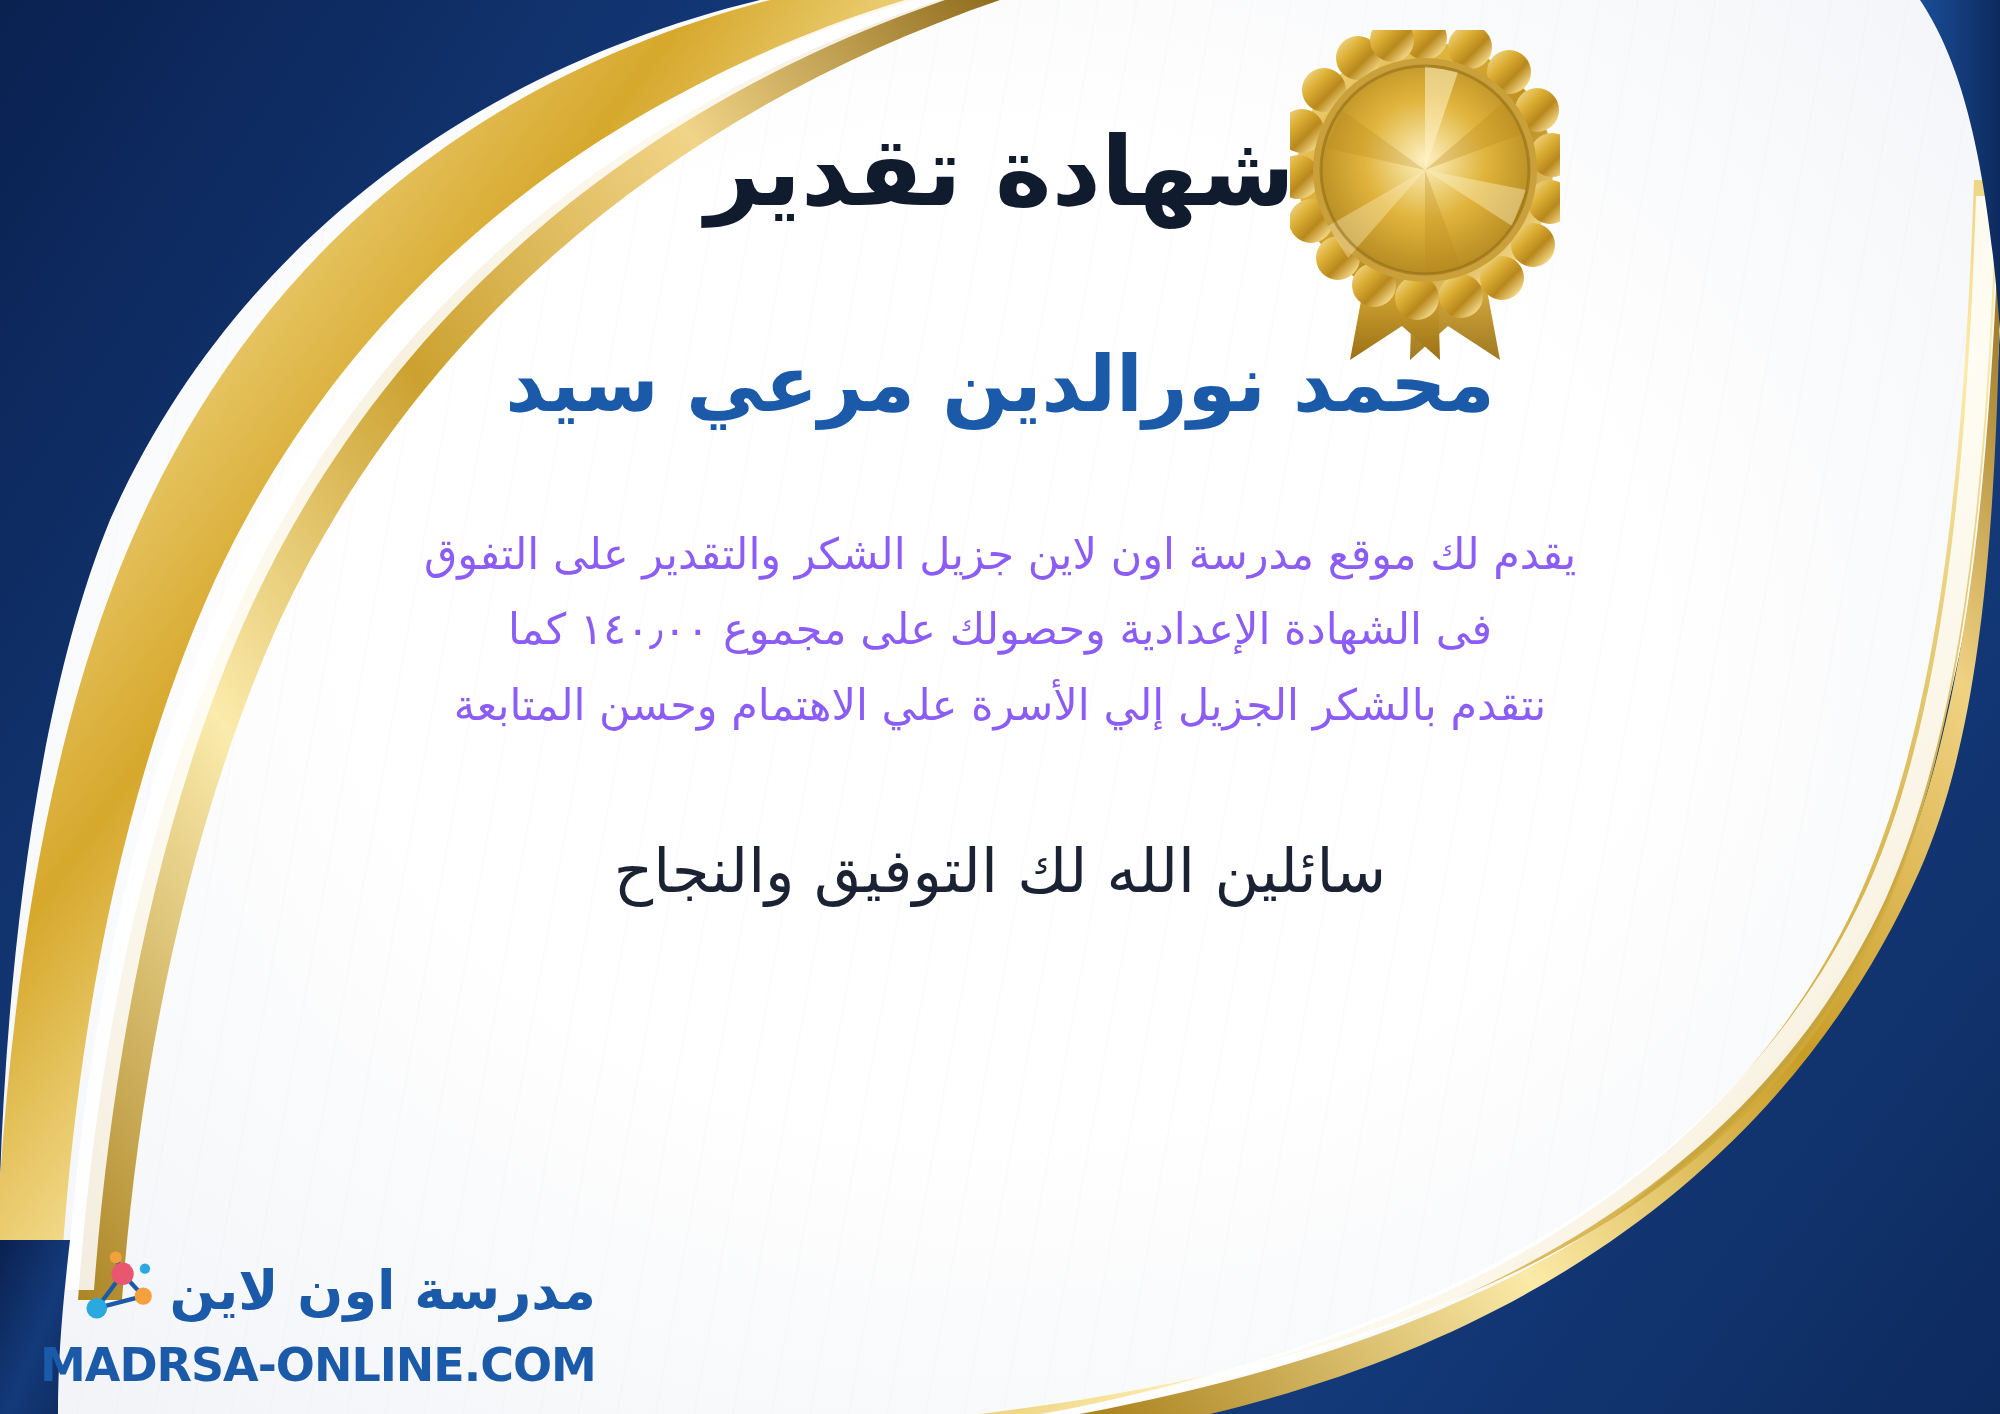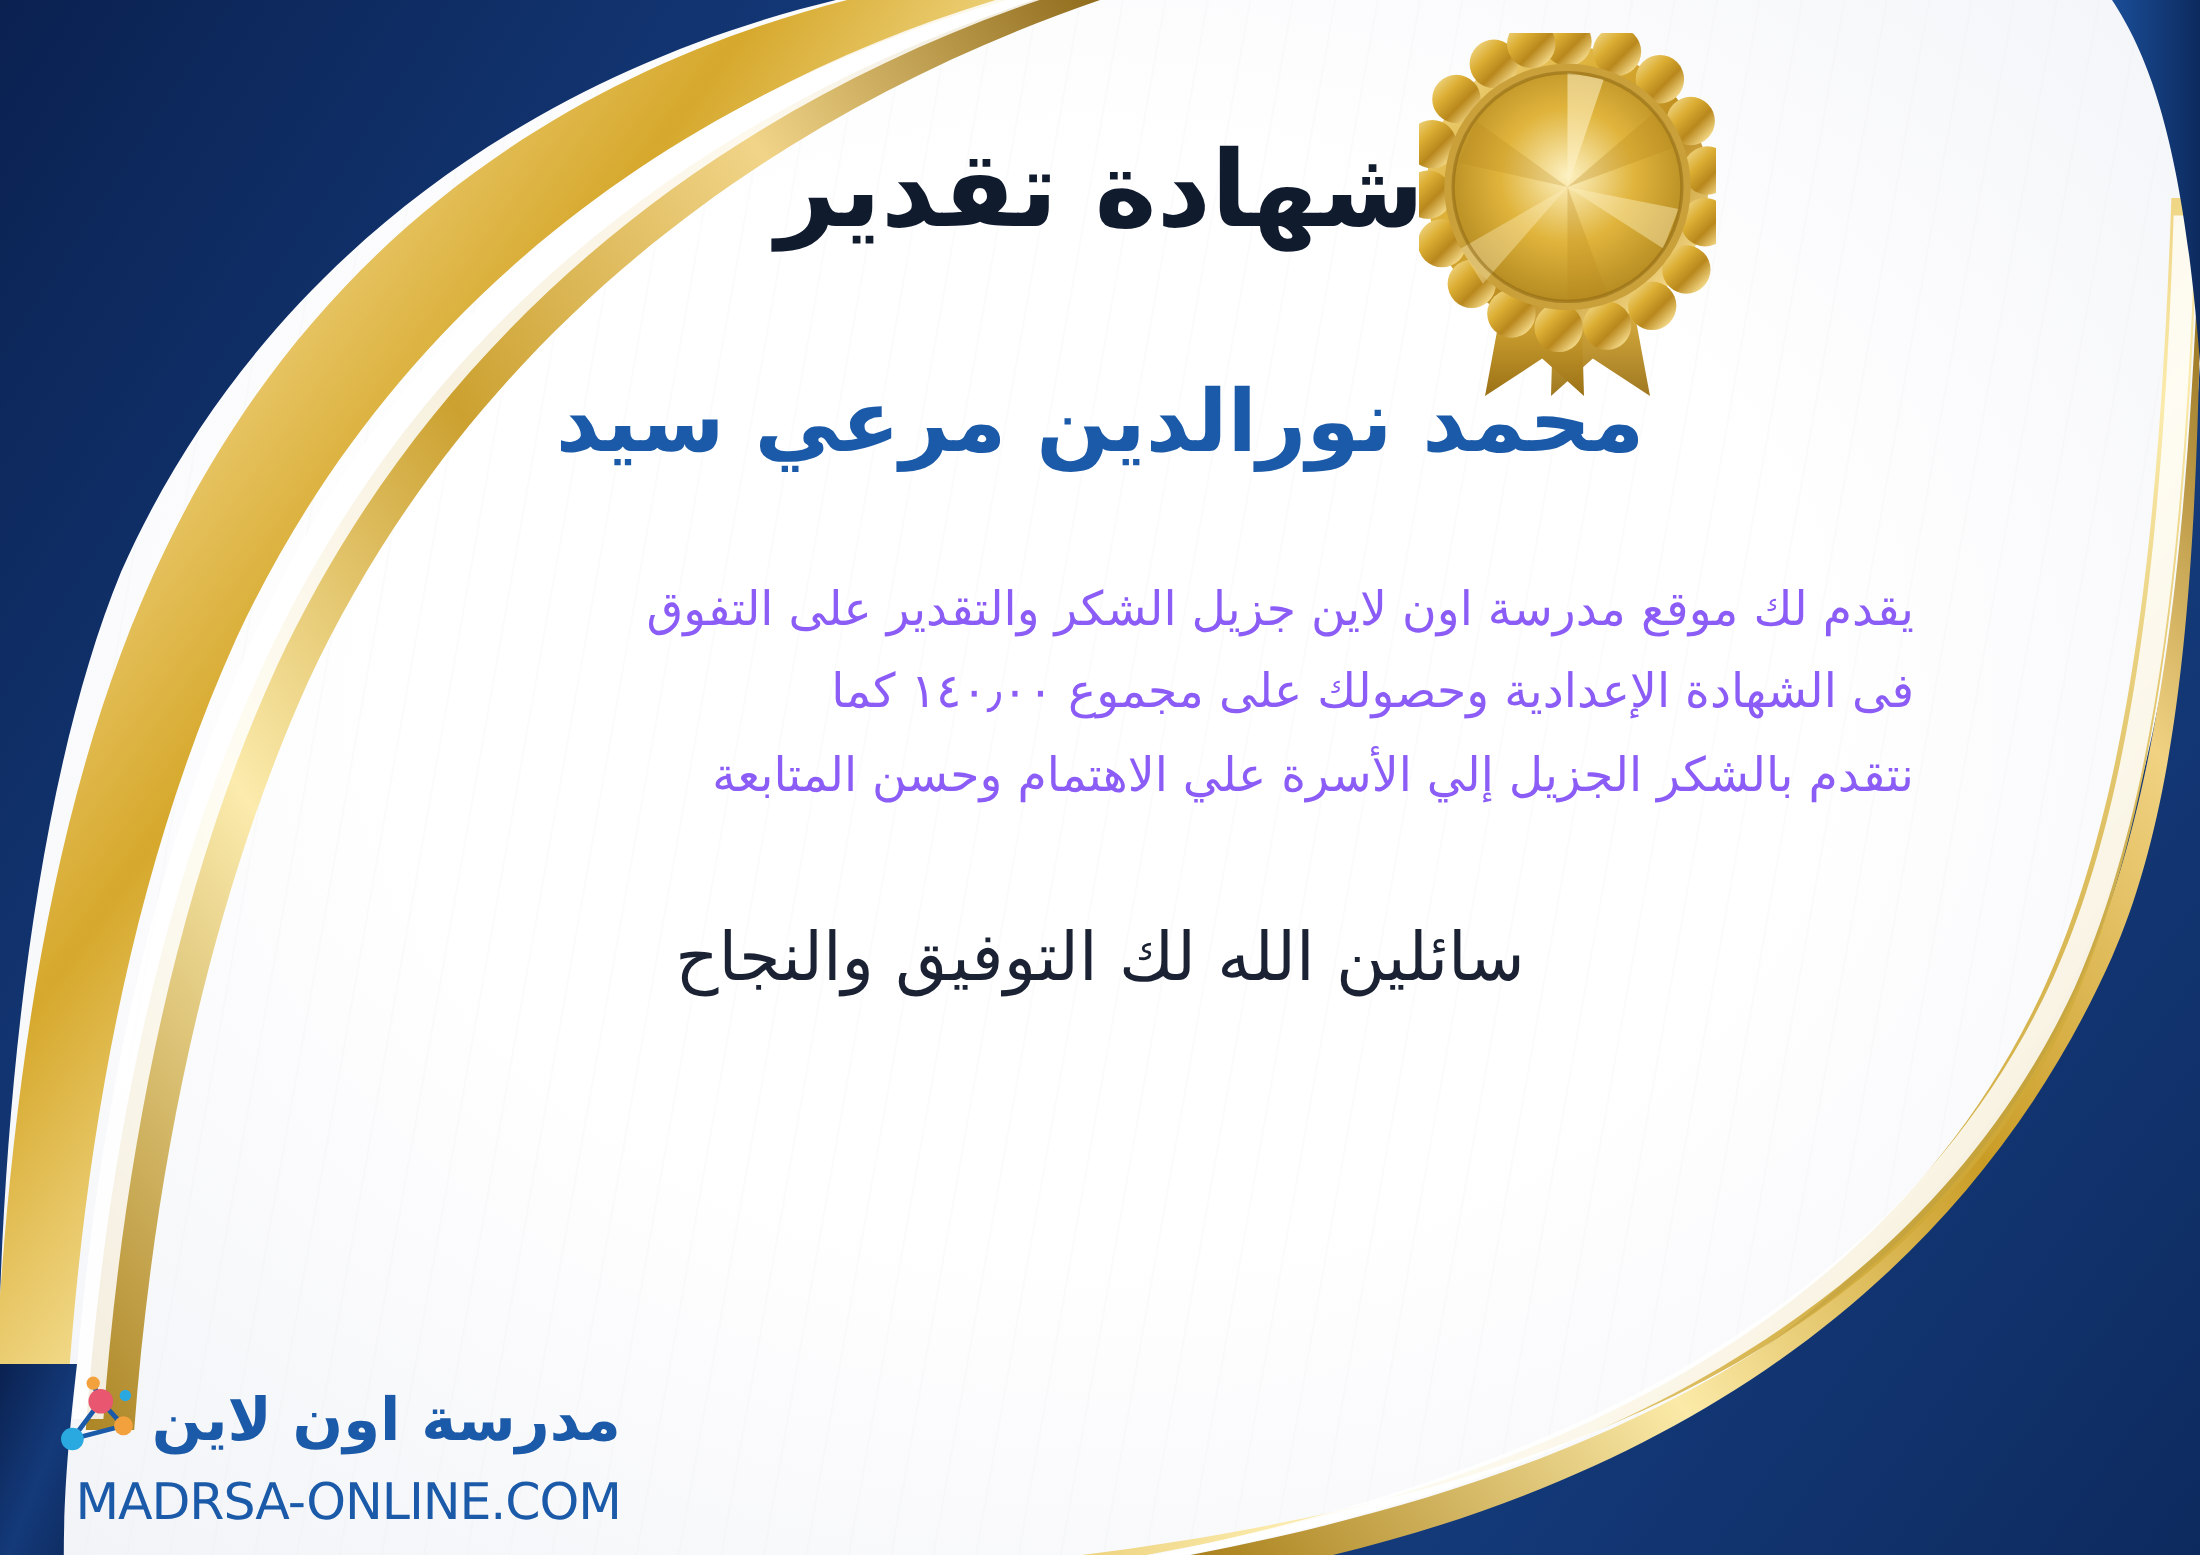--- a/index.html
+++ b/index.html
@@ -66,21 +66,21 @@
   
   .content {
     position: absolute;
     top: 0;
     right: 0;
     width: 2000px;
     height: 1414px;
     display: flex;
     flex-direction: column;
     align-items: center;
-    text-align: right;
+    text-align: center;
   }
 
   .title {
     margin-top: 120px;
     font-size: 96px;
     font-weight: 700;
     color: #111b2e;
     letter-spacing: 0px;
     line-height: 1.1;
   }
@@ -136,21 +136,21 @@
   .logo-ar {
     font-size: 54px;
     font-weight: 700;
     color: #1b5aa8;
     line-height: 1;
     text-align: center;
   }
   .logo-en {
     margin-top: 8px;
     font-size: 46px;
-    font-weight: 400;
+    font-weight: 700;
     color: #1b5aa8;
     letter-spacing: -1px;
     line-height: 1;
     direction: ltr;
   }
   .logo-mark {
     width: 86px;
     height: 86px;
   }
 </style>

